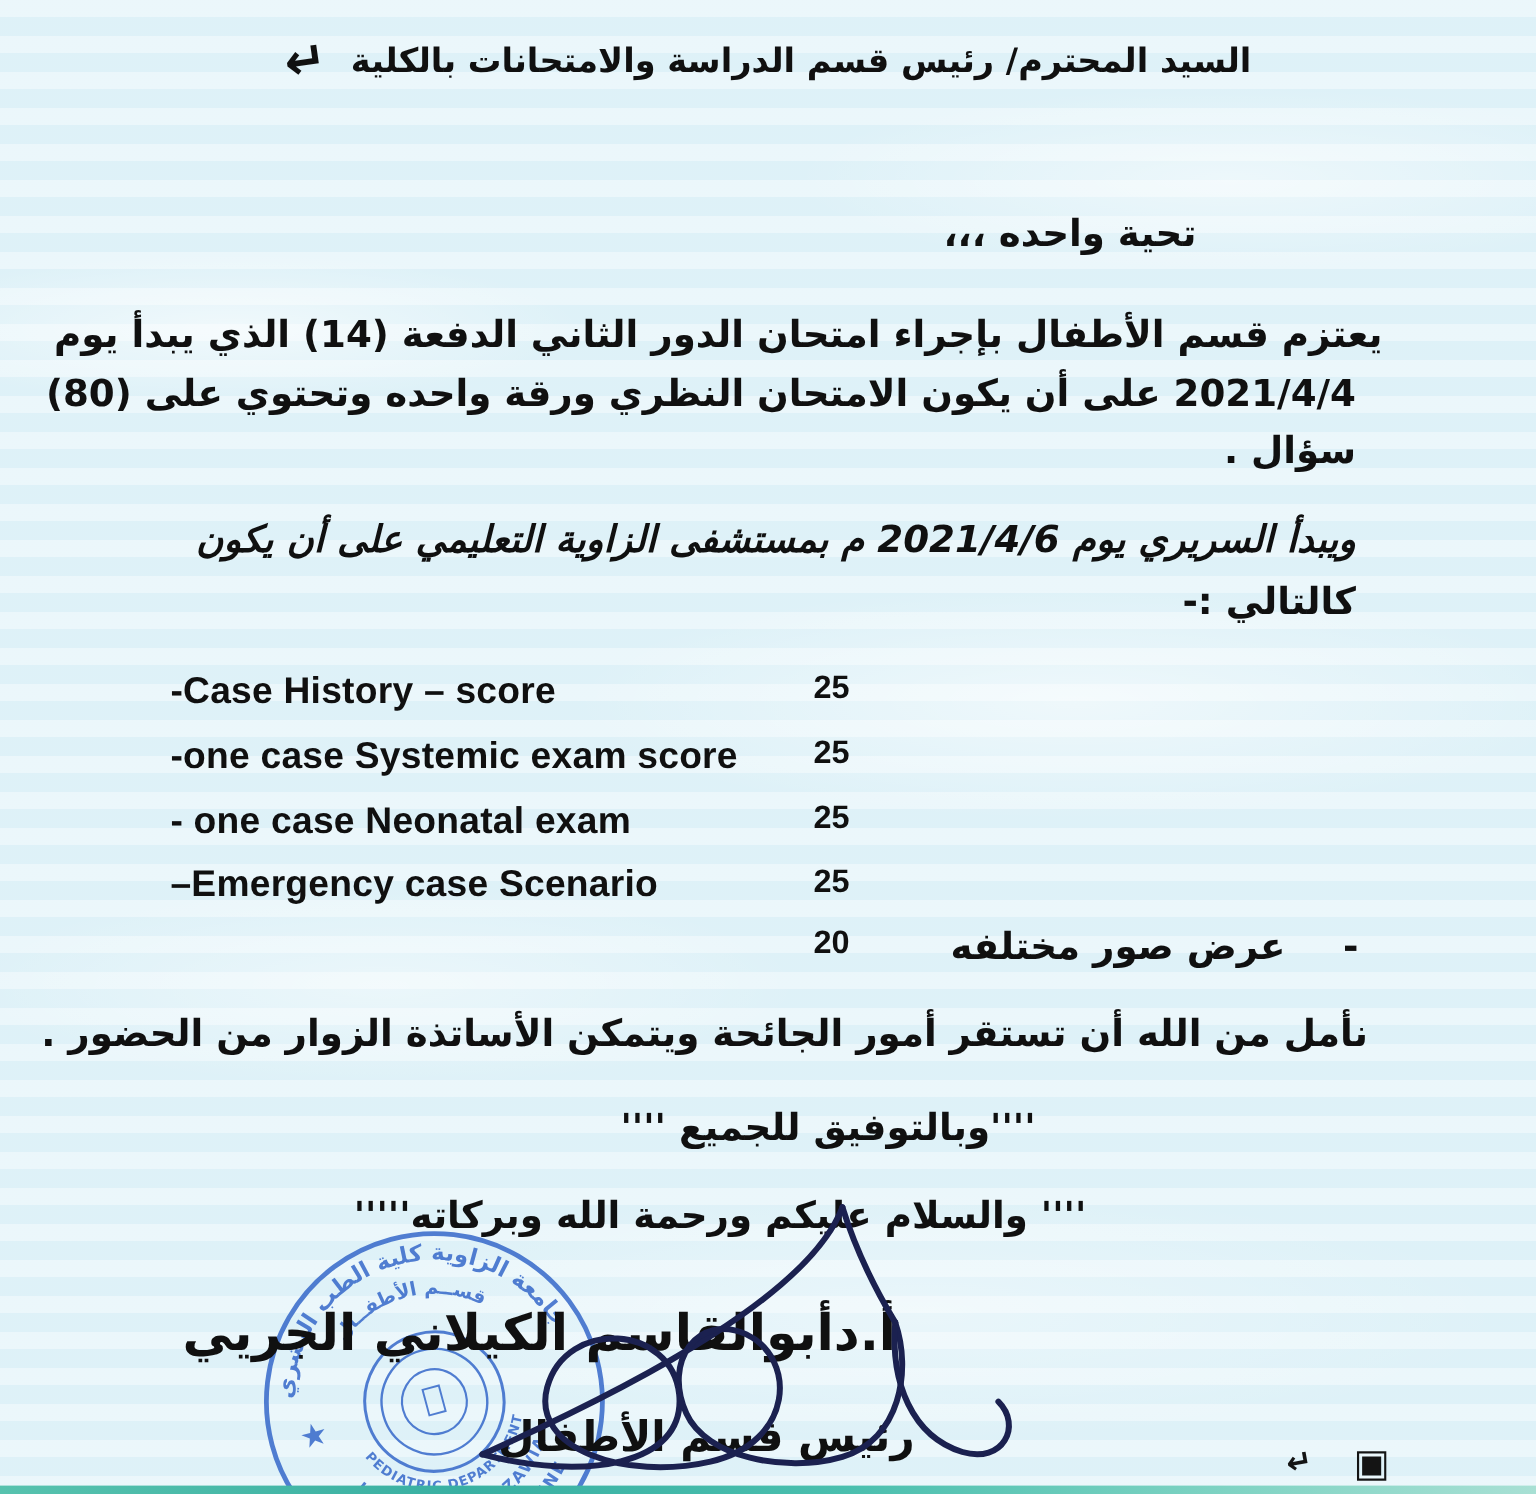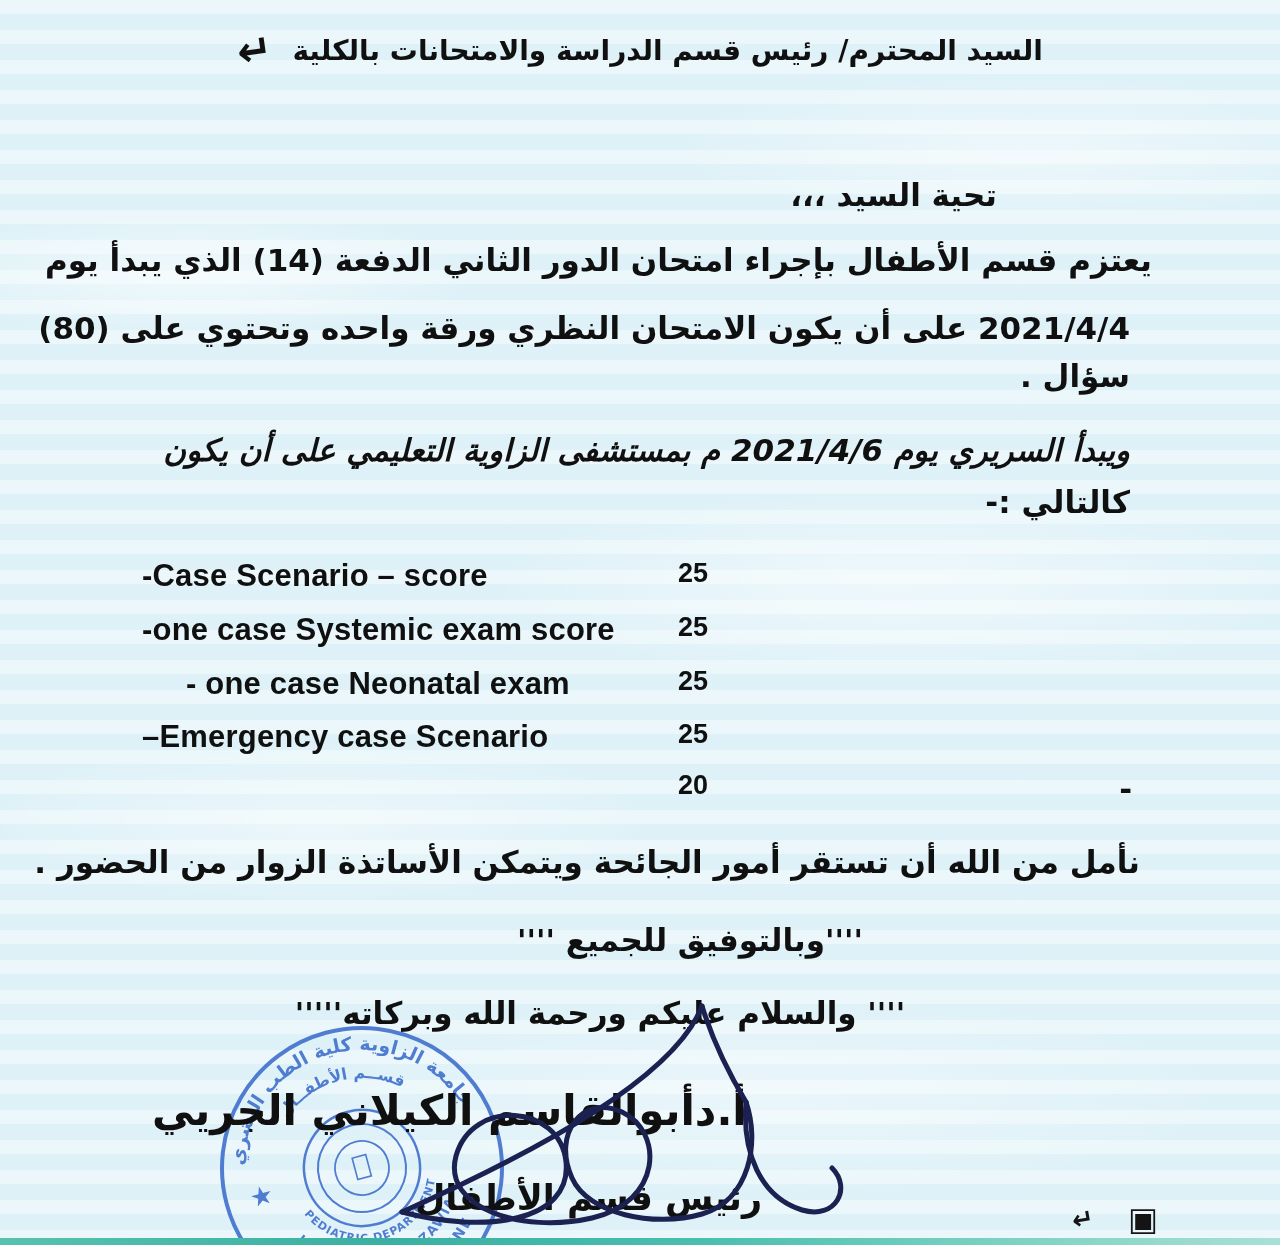--- a/index.html
+++ b/index.html
@@ -40,43 +40,44 @@
 </head>
 <body>
 
 <div class="paper"></div>
 
 <div class="abs header-row">
   <span class="header-title ink">السيد المحترم/ رئيس قسم الدراسة والامتحانات بالكلية</span>
   <span class="ornament ink">↵</span>
 </div>
 
-<div class="abs ar ink b t31" style="top:176px;right:283px;">تحية السيد  ،،،</div>
+<div class="abs ar ink b t31" style="top:176px;right:283px;">تحية واحده  ،،،</div>
 
-<div class="abs ar ink b t31" style="top:241px;right:128px;">يعتزم قسم الأطفال بإجراء امتحان  الدور الثاني الدفعة (14) الذي يبدأ يوم</div>
+<div class="abs ar ink b t31" style="top:260px;right:128px;">يعتزم قسم الأطفال بإجراء امتحان  الدور الثاني الدفعة (14) الذي يبدأ يوم</div>
 <div class="abs ar ink b t31" style="top:309px;right:150px;">2021/4/4 على أن يكون الامتحان النظري ورقة واحده وتحتوي على (80)</div>
 <div class="abs ar ink b t31" style="top:357px;right:150px;">سؤال .</div>
 
 <div class="abs ar ink b t31" style="top:431px;right:150px;font-style:italic;">ويبدأ السريري يوم 2021/4/6 م بمستشفى الزاوية التعليمي على أن يكون</div>
 <div class="abs ar ink b t31" style="top:483px;right:150px;">كالتالي :-</div>
 
-<div class="abs ink score-label" style="top:558px;left:142px;">-Case  Scenario – score</div>
+<div class="abs ink score-label" style="top:558px;left:142px;">-Case  History – score</div>
 <div class="abs ink score-val" style="top:558px;left:678px;">25</div>
 
 <div class="abs ink score-label" style="top:612px;left:142px;">-one case Systemic exam score</div>
 <div class="abs ink score-val" style="top:612px;left:678px;">25</div>
 
-<div class="abs ink score-label" style="top:666px;left:142px;margin-left:44px;">- one case Neonatal exam</div>
+<div class="abs ink score-label" style="top:666px;left:142px;">- one case Neonatal exam</div>
 <div class="abs ink score-val" style="top:666px;left:678px;">25</div>
 
 <div class="abs ink score-label" style="top:719px;left:142px;">–Emergency case Scenario</div>
 <div class="abs ink score-val" style="top:719px;left:678px;">25</div>
 
 <div class="abs ink b t31" style="top:770px;right:148px;direction:rtl;display:flex;gap:48px;align-items:flex-start;">
   <span>-</span>
+  <span class="ar">عرض صور مختلفه</span>
 </div>
 <div class="abs ink score-val" style="top:770px;left:678px;">20</div>
 
 <div class="abs ar ink b t31" style="top:843px;right:140px;">نأمل من الله أن تستقر أمور الجائحة ويتمكن الأساتذة الزوار من الحضور .</div>
 
 <div class="abs ar ink b t31" style="top:921px;left:455px;width:470px;text-align:center;">''''وبالتوفيق للجميع ''''</div>
 
 <div class="abs ar ink b t31" style="top:994px;left:280px;width:640px;text-align:center;">''''  والسلام عليكم ورحمة الله وبركاته'''''</div>
 
 <svg class="abs stamp-wrap" viewBox="0 0 304 304">

